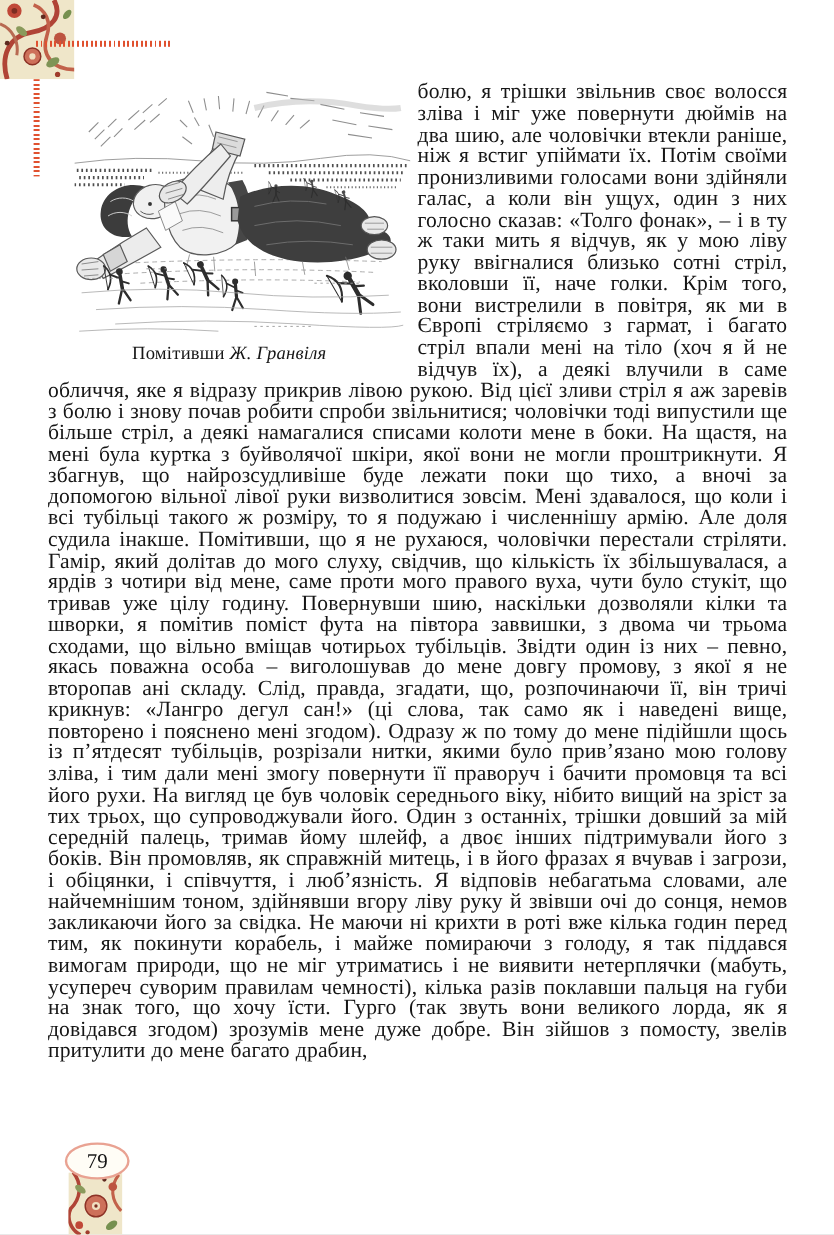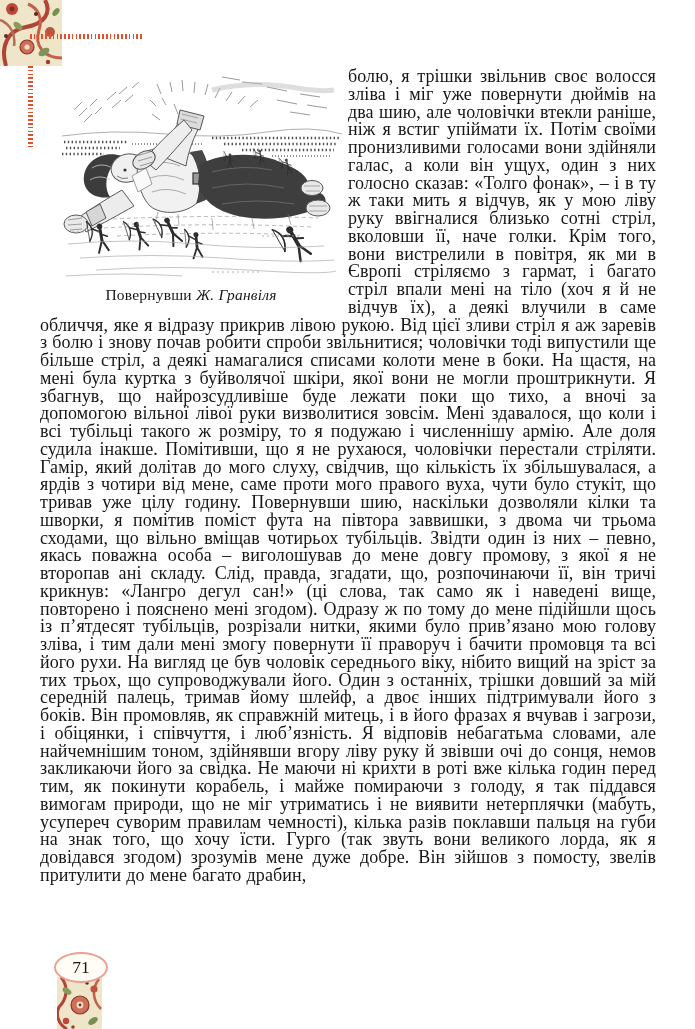--- a/index.html
+++ b/index.html
@@ -192,29 +192,29 @@
             <path d="M6,172 Q70,166 134,172 T262,174"></path>
             <path d="M18,186 Q90,181 160,186 T272,188"></path>
             <path d="M34,198 Q110,193 186,198 T274,199"></path>
             <path d="M4,204 Q60,200 120,204"></path>
           </g>
           <g stroke="#9e9e9e" stroke-width="0.8" stroke-dasharray="2 3" fill="none">
             <path d="M10,160 H40 M200,164 H240 M150,200 H200 M60,152 H80"></path>
           </g>
         </svg>
       </div>
-      <figcaption><span>Повернувши</span> <em>Ж. Гранвіля</em></figcaption>
+      <figcaption><span>Помітивши</span> <em>Ж. Гранвіля</em></figcaption>
     </figure>
 
     <p class="body-text">болю, я трішки звільнив своє волосся зліва і міг уже повернути дюймів на два шию, але чоловічки втекли раніше, ніж я встиг упіймати їх. Потім своїми пронизливими голосами вони здійняли галас, а коли він ущух, один з них голосно сказав: «Толго фонак», – і в ту ж таки мить я відчув, як у мою ліву руку ввігналися близько сотні стріл, вколовши її, наче голки. Крім того, вони вистрелили в повітря, як ми в Європі стріляємо з гармат, і багато стріл впали мені на тіло (хоч я й не відчув їх), а деякі влучили в саме обличчя, яке я відразу прикрив лівою рукою. Від цієї зливи стріл я аж заревів з болю і знову почав робити спроби звільнитися; чоловічки тоді випустили ще більше стріл, а деякі намагалися списами колоти мене в боки. На щастя, на мені була куртка з буйволячої шкіри, якої вони не могли проштрикнути. Я збагнув, що найрозсудливіше буде лежати поки що тихо, а вночі за допомогою вільної лівої руки визволитися зовсім. Мені здавалося, що коли і всі тубільці такого ж розміру, то я подужаю і численнішу армію. Але доля судила інакше. Помітивши, що я не рухаюся, чоловічки перестали стріляти. Гамір, який долітав до мого слуху, свідчив, що кількість їх збільшувалася, а ярдів з чотири від мене, саме проти мого правого вуха, чути було стукіт, що тривав уже цілу годину. Повернувши шию, наскільки дозволяли кілки та шворки, я помітив поміст фута на півтора заввишки, з двома чи трьома сходами, що вільно вміщав чотирьох тубільців. Звідти один із них – певно, якась поважна особа – виголошував до мене довгу промову, з якої я не второпав ані складу. Слід, правда, згадати, що, розпочинаючи її, він тричі крикнув: «Лангро дегул сан!» (ці слова, так само як і наведені вище, повторено і пояснено мені згодом). Одразу ж по тому до мене підійшли щось із п’ятдесят тубільців, розрізали нитки, якими було прив’язано мою голову зліва, і тим дали мені змогу повернути її праворуч і бачити промовця та всі його рухи. На вигляд це був чоловік середнього віку, нібито вищий на зріст за тих трьох, що супроводжували його. Один з останніх, трішки довший за мій середній палець, тримав йому шлейф, а двоє інших підтримували його з боків. Він промовляв, як справжній митець, і в його фразах я вчував і загрози, і обіцянки, і співчуття, і люб’язність. Я відповів небагатьма словами, але найчемнішим тоном, здійнявши вгору ліву руку й звівши очі до сонця, немов закликаючи його за свідка. Не маючи ні крихти в роті вже кілька годин перед тим, як покинути корабель, і майже помираючи з голоду, я так піддався вимогам природи, що не міг утриматись і не виявити нетерплячки (мабуть, усупереч суворим правилам чемності), кілька разів поклавши пальця на губи на знак того, що хочу їсти. Гурго (так звуть вони великого лорда, як я довідався згодом) зрозумів мене дуже добре. Він зійшов з помосту, звелів притулити до мене багато драбин,</p>
 
   </main>
 
   <div class="page-number">
-    <span>71</span>
+    <span>79</span>
   </div>
   <svg class="ornament ornament-bottom" viewBox="0 0 45 52">
     <rect width="45" height="52" fill="#efe6c9"></rect>
     <path d="M4,0 C12,10 10,22 2,30 C-2,38 2,48 10,52" stroke="#b04436" stroke-width="3" fill="none"></path>
     <path d="M42,2 C34,12 36,24 44,32" stroke="#c2614a" stroke-width="2.6" fill="none"></path>
     <circle cx="23" cy="28" r="9" fill="#cd705a" stroke="#8c3226" stroke-width="1.2"></circle>
     <circle cx="23" cy="28" r="3.4" fill="#f0dfc0"></circle>
     <circle cx="23" cy="28" r="1.4" fill="#7c2d22"></circle>
     <ellipse cx="10" cy="14" rx="5" ry="2.8" fill="#8a9a5b" transform="rotate(35 10 14)"></ellipse>
     <ellipse cx="36" cy="44" rx="5.4" ry="3" fill="#76904f" transform="rotate(-35 36 44)"></ellipse>

